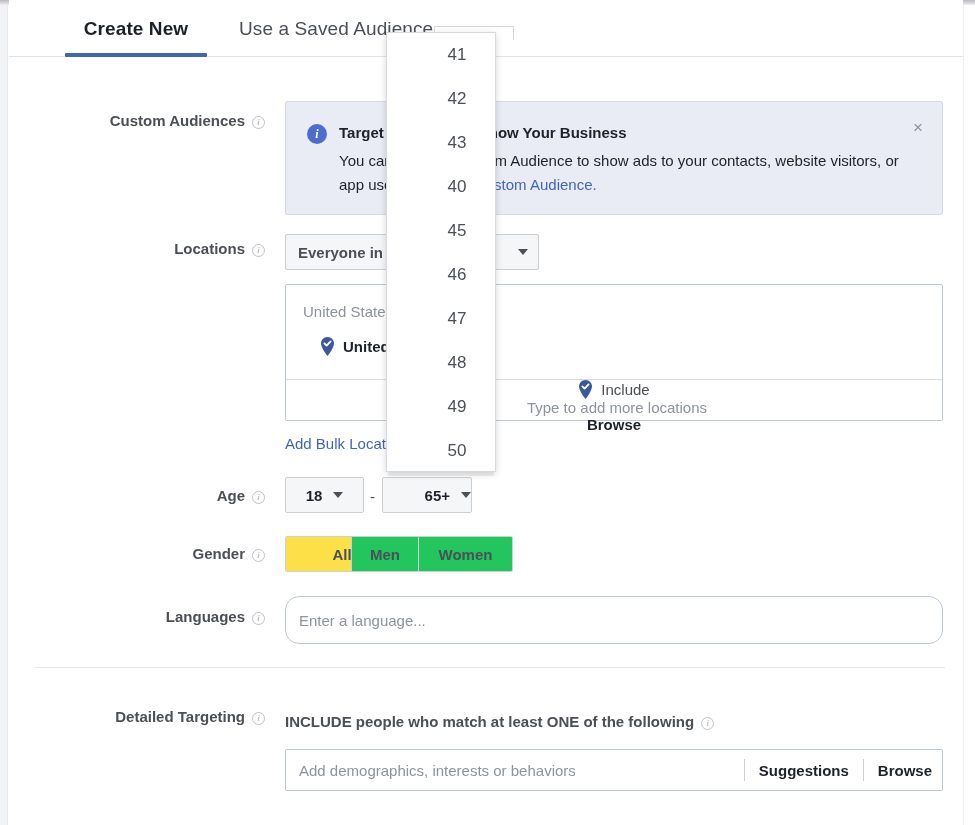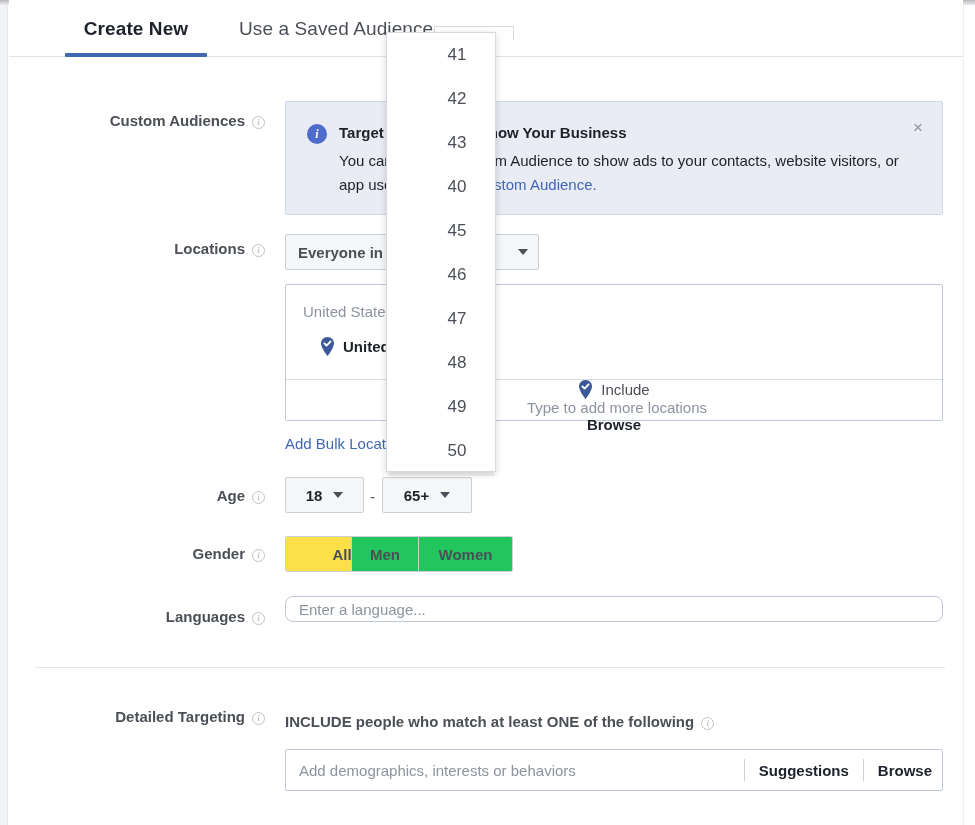--- a/index.html
+++ b/index.html
@@ -272,21 +272,21 @@
     display: flex;
     align-items: center;
     justify-content: center;
     gap: 11px;
     font-size: 15px;
     font-weight: bold;
     color: #1d2129;
     cursor: pointer;
   }
   #age-min { left: 285px; width: 79px; }
-  #age-max { left: 382px; width: 90px; }
+  #age-max { left: 382px; width: 90px; justify-content: flex-end; }
   .age-dash {
     position: absolute;
     left: 370px; top: 488px;
     font-size: 15px;
     color: #4b4f56;
   }
   .caret-sm {
     width: 0; height: 0;
     border-left: 5px solid transparent;
     border-right: 5px solid transparent;
@@ -315,24 +315,24 @@
     border-right: 1px solid #ccd0d5;
     cursor: pointer;
   }
   .gender-btn:last-child { border-right: none; }
   .gender-btn.selected { background: #fde047; color: #4b4f56; padding-left: 47px; }
 
   
   .lang-input {
     position: absolute;
     left: 285px; top: 596px;
-    width: 658px; height: 26px;
+    width: 658px; height: 48px;
     background: #ffffff;
     border: 1px solid #bdc7d8;
-    border-radius: 8px;
+    border-radius: 14px;
     display: flex;
     align-items: center;
     padding-left: 13px;
     font-size: 15px;
     color: #8d949e;
     cursor: text;
   }
 
   
   .section-divider {

